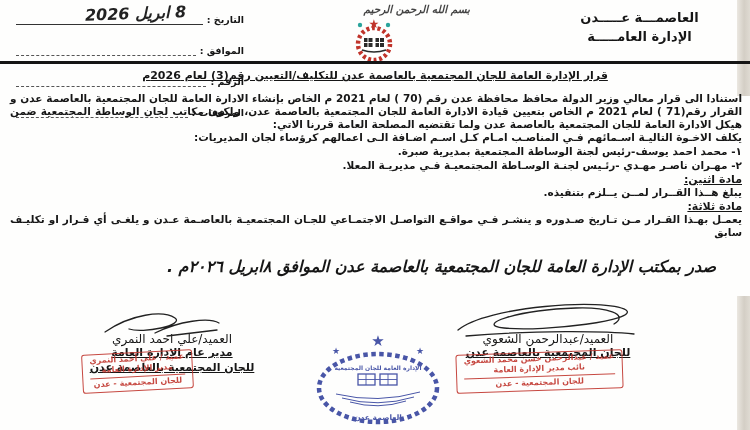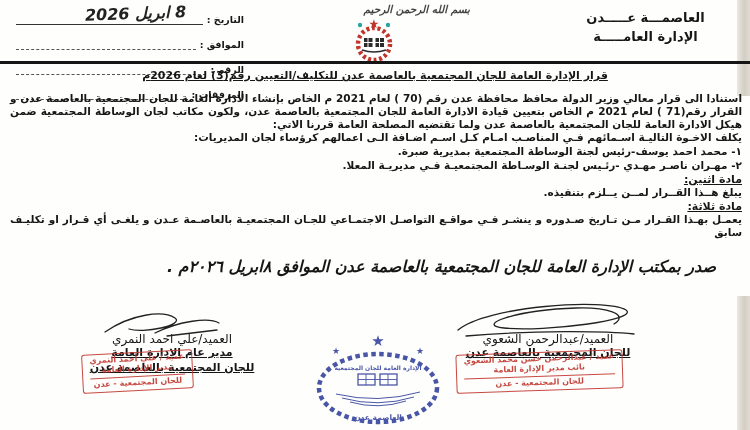--- a/index.html
+++ b/index.html
@@ -2,27 +2,27 @@
 <html lang="ar" dir="rtl"><head>
 <meta charset="utf-8">
 <style>
   html,body{margin:0;padding:0;background:#888;}
   .page{
     position:relative; width:750px; height:430px; margin:0 auto;
     background:#fefefd; overflow:hidden; direction:rtl;
     font-family:"DejaVu Sans","Liberation Sans",sans-serif; color:#161616;
   }
   
-  .org-block{position:absolute; top:9px; right:2px; width:205px; text-align:center;
+  .org-block{position:absolute; top:9px; right:8px; width:205px; text-align:center;
     font-weight:bold; font-size:13px; line-height:1.45;}
   .bismillah{position:absolute; top:3px; left:280px; width:190px; text-align:right;
     font-size:10.5px; font-weight:600; font-style:italic; opacity:.8; letter-spacing:.5px;}
   .logo{position:absolute; top:17px; left:343px;}
   .date-fields{position:absolute; top:13px; left:16px; width:228px;}
-  .df-row{display:flex; align-items:flex-end; height:12px; margin-bottom:13px;}
+  .df-row{display:flex; align-items:flex-end; height:12px; margin-bottom:19px;}
   .df-label{font-weight:bold; font-size:9.5px; white-space:nowrap; padding-left:4px;}
   .df-line{flex:1; border-bottom:1.2px dashed #555; height:10px;}
   .df-row.first .df-line{border-bottom:1.3px solid #333;}
   .hand-date{position:absolute; top:-9px; right:58px; font-size:16px; font-weight:600;
     font-style:italic; transform:rotate(-2deg); letter-spacing:1px; color:#222; white-space:nowrap;}
   .header-rule{position:absolute; top:61px; left:0; right:0; height:3px; background:#151515;}
   
   .doc-title{position:absolute; top:69px; left:0; right:0; text-align:center;
     font-size:11px; font-weight:800; text-decoration:underline;}
   .body-text{position:absolute; top:92px; right:8px; left:10px;

